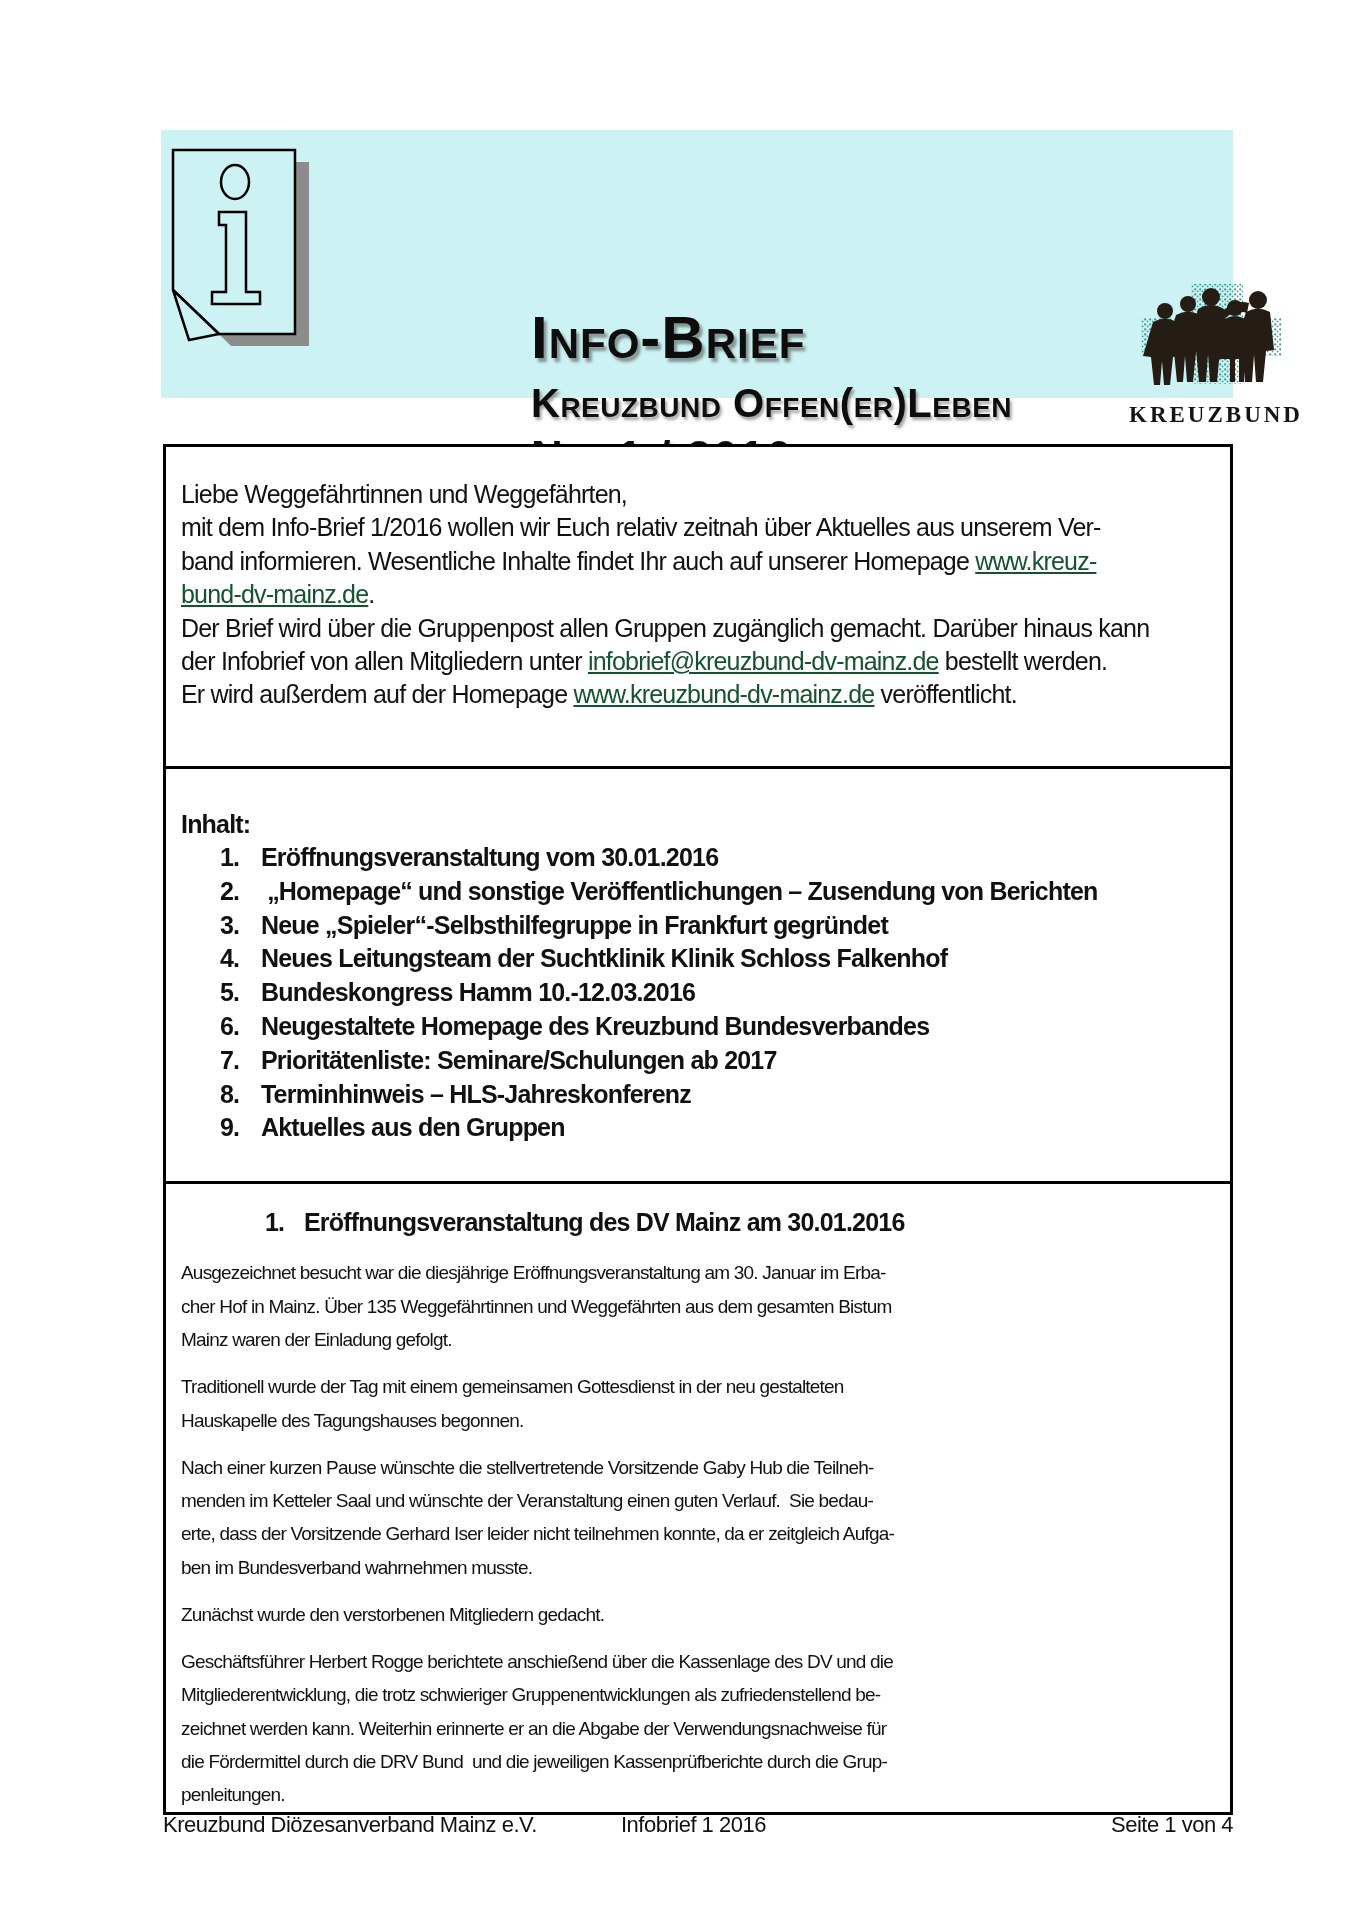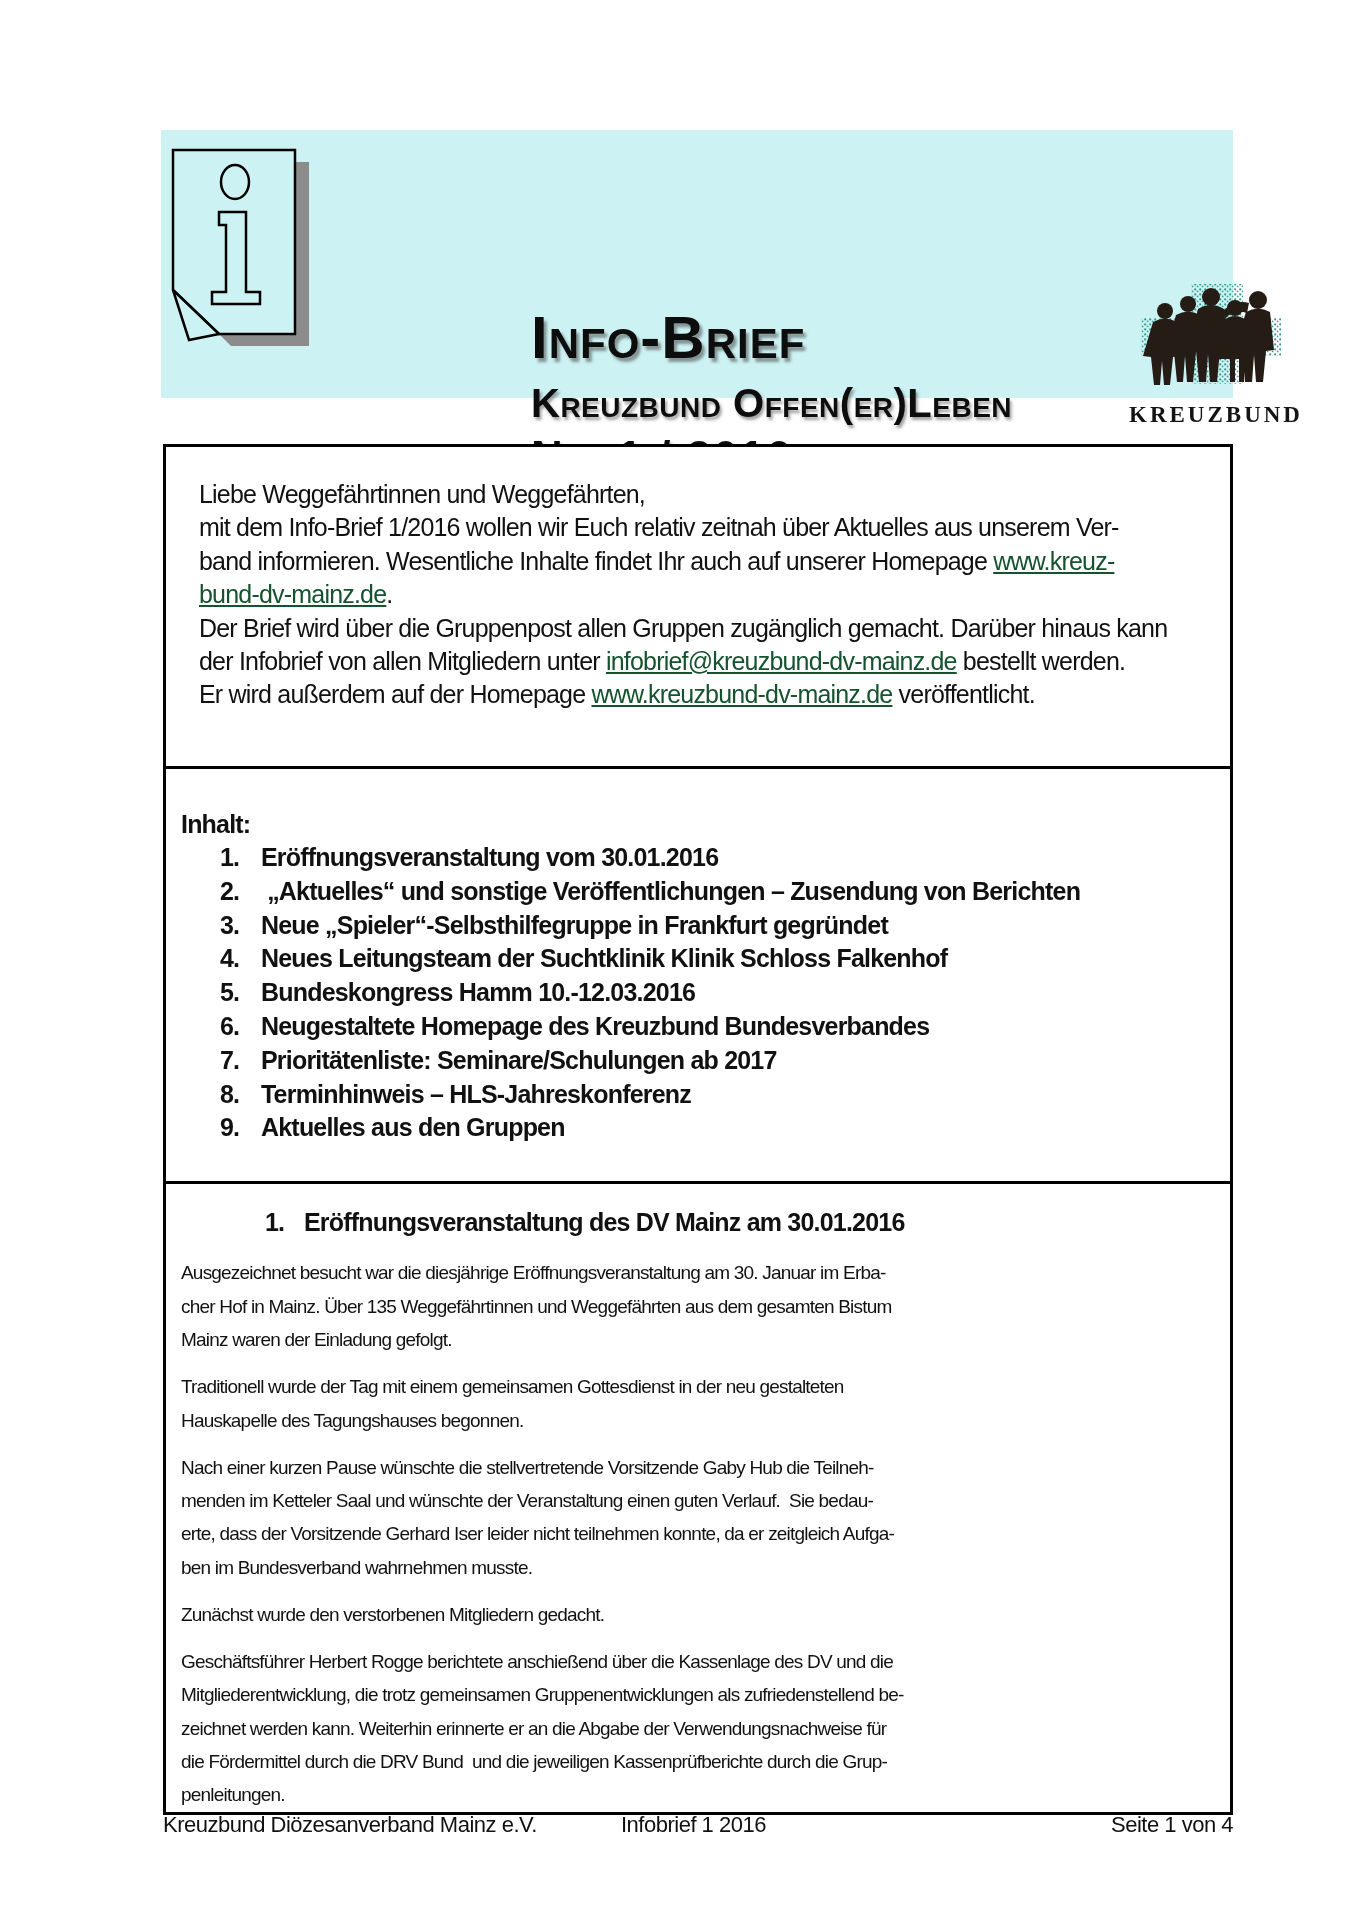--- a/index.html
+++ b/index.html
@@ -22,21 +22,21 @@
       letter-spacing:3px;color:#141414;margin-top:2px;white-space:pre;}
   .org-line{right:143px;top:322px;font-weight:700;font-size:25px;color:#0b0b0b;white-space:pre;}
   .date-line{right:143px;top:358px;font-size:27px;color:#0b0b0b;white-space:pre;}
   
   .content-box{left:163px;top:444px;width:1064px;border:3px solid #000;background:#fff;}
   .sec{position:relative;}
   .sec-intro{height:288px;}
   .sec-toc{height:412px;border-top:3px solid #000;}
   .sec-body{height:628px;border-top:3px solid #000;}
   .line,.para div,.toc-item,.heading-row{white-space:pre;letter-spacing:-0.8px;}
-  .line{position:relative;margin-left:33px;font-size:25px;line-height:33.4px;}
+  .line{position:relative;margin-left:15px;font-size:25px;line-height:33.4px;}
   .intro-pad{padding-top:31px;}
   .link{color:#14532d;text-decoration:underline;cursor:pointer;}
   .toc-heading{margin:39px 0 0 15px;font-size:25px;font-weight:700;line-height:33px;white-space:pre;letter-spacing:-0.8px;}
   .toc-item{display:flex;font-size:25px;font-weight:700;line-height:33.8px;}
   .toc-num{width:41px;text-align:left;margin-left:54px;}
   .heading-row{margin:22px 0 17px 99px;font-size:25px;font-weight:700;line-height:33.4px;display:flex;}
   .heading-num{width:39px;}
   .para{margin:13.6px 0 0 15px;}
   .para div{font-size:19px;line-height:33.4px;}
   .para.first{margin-top:16px;}
@@ -111,21 +111,21 @@
       <div class="line"><span>band informieren. Wesentliche Inhalte findet Ihr auch auf unserer Homepage </span><span class="link">www.kreuz-</span><span></span></div>
       <div class="line"><span></span><span class="link">bund-dv-mainz.de</span><span>.</span></div>
       <div class="line"><span>Der Brief wird über die Gruppenpost allen Gruppen zugänglich gemacht. Darüber hinaus kann</span></div>
       <div class="line"><span>der Infobrief von allen Mitgliedern unter </span><span class="link">infobrief@kreuzbund-dv-mainz.de</span><span> bestellt werden.</span></div>
       <div class="line"><span>Er wird außerdem auf der Homepage </span><span class="link">www.kreuzbund-dv-mainz.de</span><span> veröffentlicht.</span></div>
     </div>
 
     <div class="sec sec-toc">
       <div class="toc-heading">Inhalt:</div>
       <div class="toc-item"><span class="toc-num">1.</span><span>Eröffnungsveranstaltung vom 30.01.2016</span></div>
-      <div class="toc-item"><span class="toc-num">2.</span><span> „Aktuelles“ und sonstige Veröffentlichungen – Zusendung von Berichten</span></div>
+      <div class="toc-item"><span class="toc-num">2.</span><span> „Homepage“ und sonstige Veröffentlichungen – Zusendung von Berichten</span></div>
       <div class="toc-item"><span class="toc-num">3.</span><span>Neue „Spieler“-Selbsthilfegruppe in Frankfurt gegründet</span></div>
       <div class="toc-item"><span class="toc-num">4.</span><span>Neues Leitungsteam der Suchtklinik Klinik Schloss Falkenhof</span></div>
       <div class="toc-item"><span class="toc-num">5.</span><span>Bundeskongress Hamm 10.-12.03.2016</span></div>
       <div class="toc-item"><span class="toc-num">6.</span><span>Neugestaltete Homepage des Kreuzbund Bundesverbandes</span></div>
       <div class="toc-item"><span class="toc-num">7.</span><span>Prioritätenliste: Seminare/Schulungen ab 2017</span></div>
       <div class="toc-item"><span class="toc-num">8.</span><span>Terminhinweis – HLS-Jahreskonferenz</span></div>
       <div class="toc-item"><span class="toc-num">9.</span><span>Aktuelles aus den Gruppen</span></div>
     </div>
 
     <div class="sec sec-body">
@@ -145,21 +145,21 @@
         <div>Nach einer kurzen Pause wünschte die stellvertretende Vorsitzende Gaby Hub die Teilneh-</div>
         <div>menden im Ketteler Saal und wünschte der Veranstaltung einen guten Verlauf.  Sie bedau-</div>
         <div>erte, dass der Vorsitzende Gerhard Iser leider nicht teilnehmen konnte, da er zeitgleich Aufga-</div>
         <div>ben im Bundesverband wahrnehmen musste.</div>
       </div>
       <div class="para">
         <div>Zunächst wurde den verstorbenen Mitgliedern gedacht.</div>
       </div>
       <div class="para">
         <div>Geschäftsführer Herbert Rogge berichtete anschießend über die Kassenlage des DV und die</div>
-        <div>Mitgliederentwicklung, die trotz gemeinsamen Gruppenentwicklungen als zufriedenstellend be-</div>
+        <div>Mitgliederentwicklung, die trotz schwieriger Gruppenentwicklungen als zufriedenstellend be-</div>
         <div>zeichnet werden kann. Weiterhin erinnerte er an die Abgabe der Verwendungsnachweise für</div>
         <div>die Fördermittel durch die DRV Bund  und die jeweiligen Kassenprüfberichte durch die Grup-</div>
         <div>penleitungen.</div>
       </div>
     </div>
   </div>
 
   <div class="abs footer">
     <span class="f-left">Kreuzbund Diözesanverband Mainz e.V.</span>
     <span class="f-center">Infobrief 1 2016</span>

